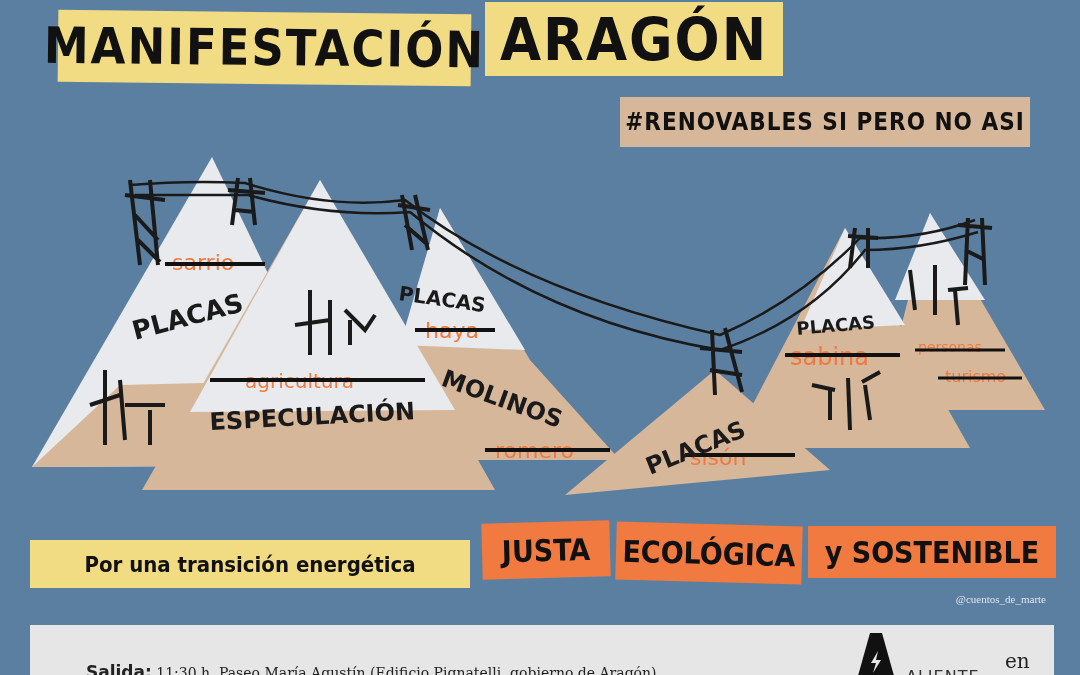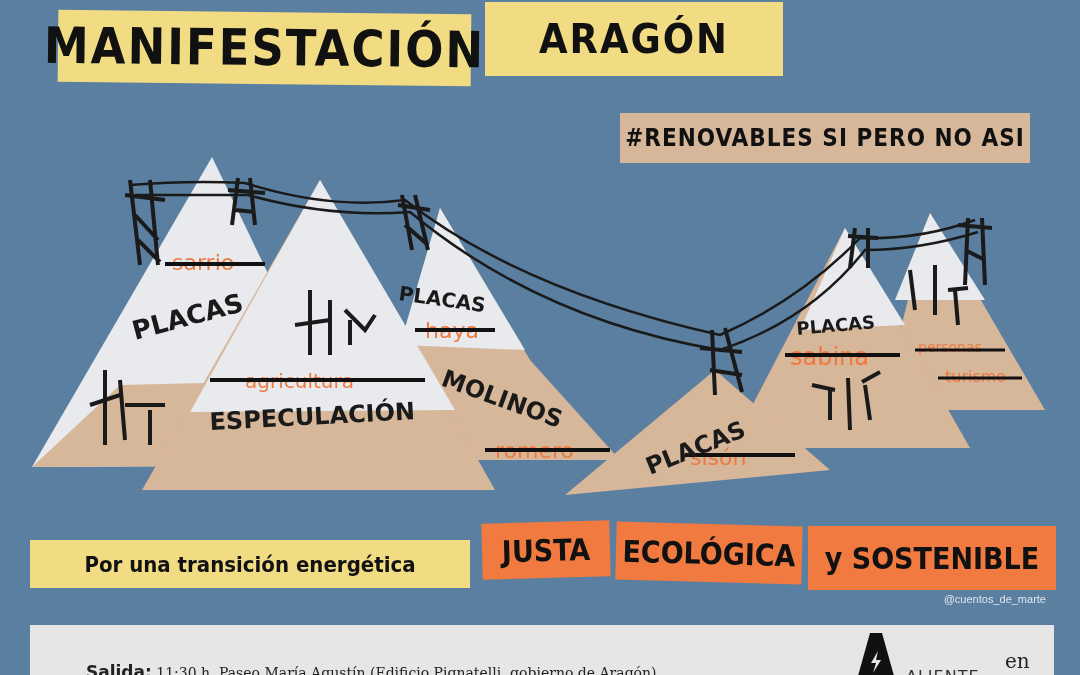--- a/index.html
+++ b/index.html
@@ -2,27 +2,27 @@
 <html><head>
 <meta charset="utf-8">
 <style>
   html,body{margin:0;padding:0;}
   body{width:1080px;height:675px;overflow:hidden;background:#5b7fa0;position:relative;font-family:"DejaVu Sans",sans-serif;}
   .tape{position:absolute;color:#111;font-family:"DejaVu Sans Condensed","DejaVu Sans",sans-serif;font-weight:bold;display:flex;align-items:center;justify-content:center;white-space:nowrap;}
   .yellow{background:#f1dc84;}
   .kraft{background:#d7b79a;}
   .orange{background:#f07a3f;}
   .title1{left:58px;top:12px;width:413px;height:72px;font-size:50px;letter-spacing:2px;transform:rotate(0.6deg);}
-  .title2{left:485px;top:2px;width:298px;height:74px;font-size:41px;letter-spacing:2px;}
-  .hashtag{left:620px;top:97px;width:410px;height:50px;font-size:24px;letter-spacing:1px;margin-top:16px;}
+  .title2{left:485px;top:2px;width:298px;height:74px;font-size:59px;letter-spacing:2px;}
+  .hashtag{left:620px;top:97px;width:410px;height:50px;font-size:24px;letter-spacing:1px;}
   .slogan{left:30px;top:540px;width:440px;height:48px;font-size:22px;font-weight:bold;}
   .justa{left:482px;top:522px;width:128px;height:56px;font-size:30px;transform:rotate(-1.5deg);}
   .eco{left:616px;top:524px;width:186px;height:58px;font-size:30px;transform:rotate(1.5deg);}
-  .sost{left:808px;top:526px;width:248px;height:64px;font-size:30px;}
-  .credit{position:absolute;right:34px;top:593px;font-size:11px;color:#dfe6ee;font-family:Liberation Sans, sans-serif;}
+  .sost{left:808px;top:526px;width:248px;height:52px;font-size:30px;}
+  .credit{position:absolute;right:34px;top:593px;font-size:11px;color:#dfe6ee;font-family:Liberation Serif, serif;}
   .info{position:absolute;left:30px;top:625px;width:1024px;height:60px;background:#e6e6e6;font-family:"DejaVu Serif",serif;color:#222;}
   .info .line1{position:absolute;left:20px;top:14px;font-size:15px;}
   .info .line2{position:absolute;left:56px;top:37px;font-size:14px;}
   .info .line2 b{font-family:"DejaVu Sans",sans-serif;font-size:17px;}
   .logo{position:absolute;left:826px;top:8px;width:40px;height:50px;}
   .logo-text{position:absolute;left:876px;top:24px;font-family:"DejaVu Sans",sans-serif;font-size:16px;letter-spacing:1px;color:#333;margin-top:18px;}
   .logo-en{position:absolute;left:975px;top:24px;font-size:20px;}
   svg.scene{position:absolute;left:0;top:0;}
   .hand{font-family:"DejaVu Sans",sans-serif;font-weight:bold;fill:#1a1a1a;}
   .strike{font-family:"DejaVu Sans",sans-serif;fill:#ee7a42;}

